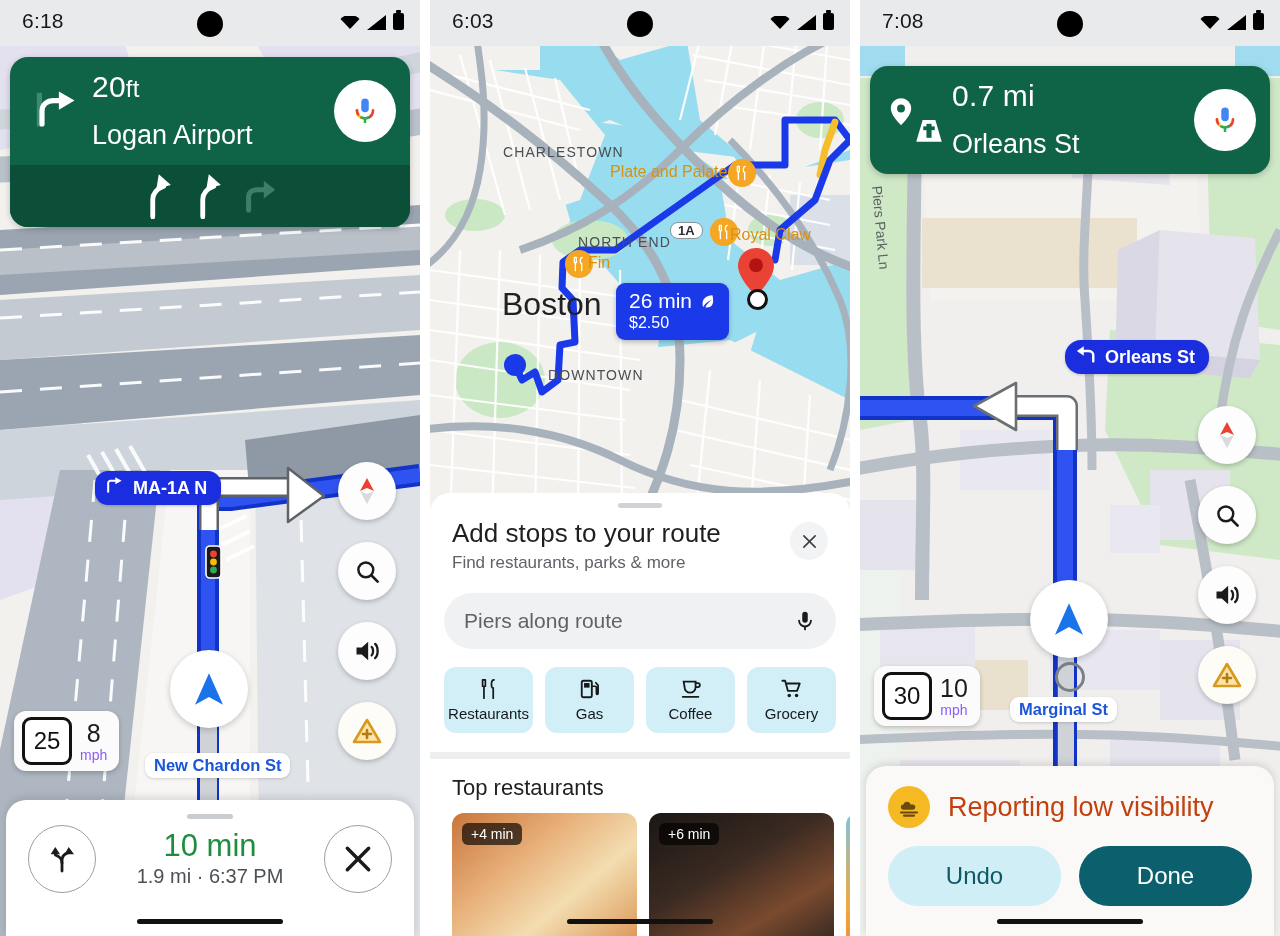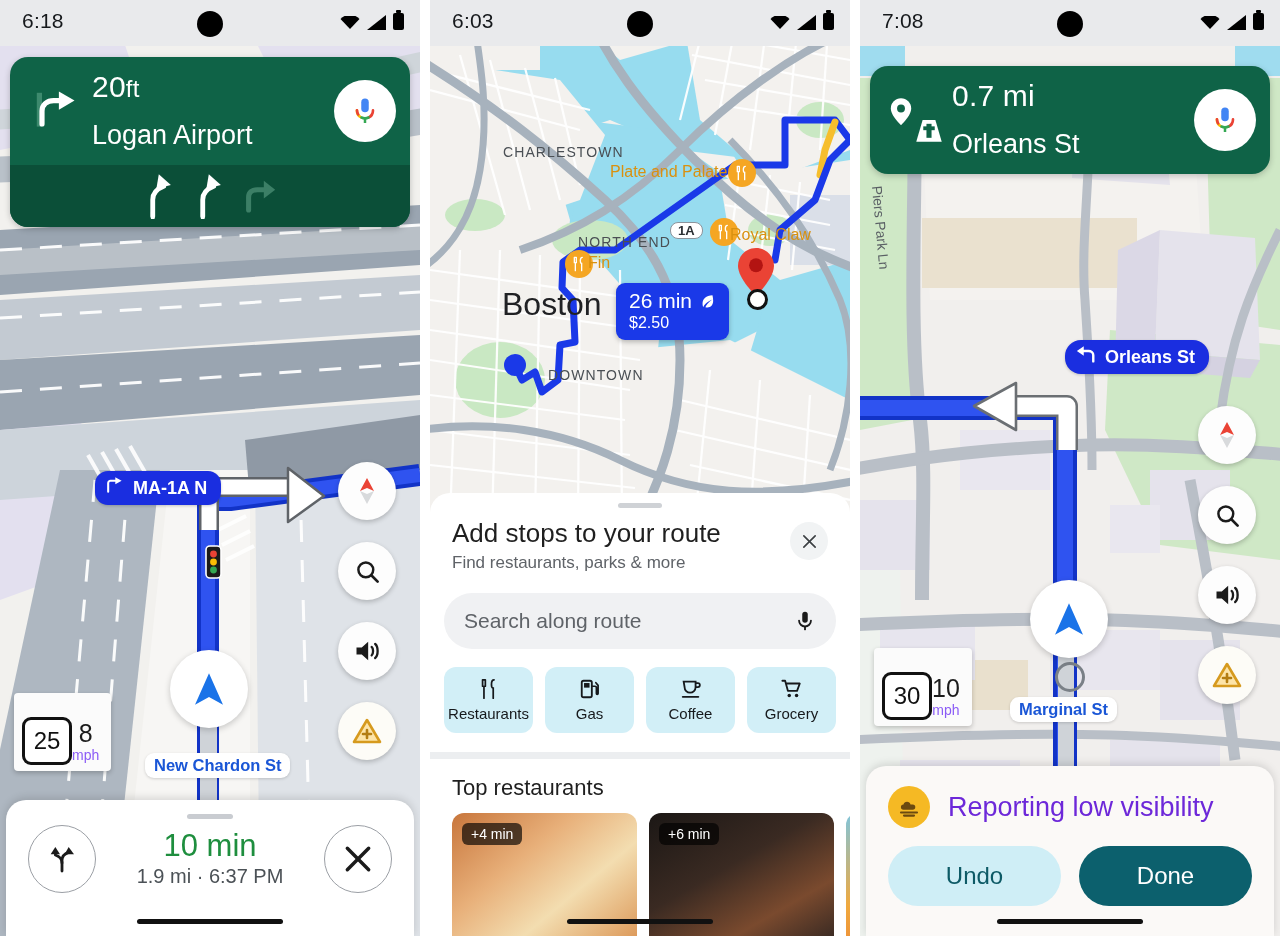--- a/index.html
+++ b/index.html
@@ -40,22 +40,22 @@
   .mic-btn{width:62px;height:62px;flex:0 0 62px;border-radius:50%;background:#fff;display:flex;align-items:center;justify-content:center;margin-right:6px;}
   .lanes{background:#0b4f38;height:62px;display:flex;align-items:center;justify-content:center;gap:12px;}
 
   
   .fabcol{position:absolute;z-index:25;display:flex;flex-direction:column;gap:22px;}
   .fab{width:58px;height:58px;border-radius:50%;background:#fdfdfd;display:flex;align-items:center;justify-content:center;
        box-shadow:0 2px 5px rgba(0,0,0,.22);}
   .fab.warn{background:#fdfcf7;}
 
   
-  .speedwrap{position:absolute;z-index:25;display:flex;align-items:center;background:#fbfbfb;border-radius:4px;
-             padding:24px 12px 6px 8px;box-shadow:0 2px 5px rgba(0,0,0,.22);}
+  .speedwrap{position:absolute;z-index:25;display:flex;align-items:center;gap:8px;background:#fbfbfb;border-radius:12px;
+             padding:6px 12px 6px 8px;box-shadow:0 2px 5px rgba(0,0,0,.22);}
   .speedlimit{width:44px;height:42px;border:3.5px solid #111;border-radius:9px;display:flex;align-items:center;justify-content:center;
               background:#fff;font-size:24px;color:#111;font-weight:400;}
   .speednow{display:flex;flex-direction:column;align-items:center;line-height:1;}
   .speednow .v{font-size:25px;color:#1b1b1b;}
   .speednow .u{font-size:14px;color:#8b5cf6;margin-top:2px;}
 
   
   .streetpill{position:absolute;z-index:22;background:#fff;border-radius:9px;padding:3px 9px;color:#1a56d6;font-size:16.5px;font-weight:700;
               box-shadow:0 1px 3px rgba(0,0,0,.16);white-space:nowrap;}
 
@@ -105,21 +105,21 @@
   .c2{background:linear-gradient(150deg,#1b1715 0%,#3a2a22 40%,#7a4a2e 70%,#2a2220 100%);}
   .c3{background:linear-gradient(160deg,#7fc5dd 0%,#f0a93e 45%,#e8632c 100%);}
 
   
   .p3map{position:absolute;inset:0;background:#f0eeec;}
 
   .toast{position:absolute;left:6px;right:6px;bottom:0;background:#fbf9f7;border-radius:20px 20px 0 0;z-index:35;height:170px;
          box-shadow:0 -2px 9px rgba(0,0,0,.13);}
   .toastrow{display:flex;align-items:center;gap:18px;padding:20px 22px 0;}
   .fogico{width:42px;height:42px;border-radius:50%;background:#f5b924;display:flex;align-items:center;justify-content:center;flex:0 0 42px;}
-  .toasttitle{font-size:27px;color:#6d28d9;font-weight:400;}
+  .toasttitle{font-size:27px;color:#c2410c;font-weight:400;}
   .toastbtns{display:flex;gap:18px;padding:18px 22px 0;}
   .btn{flex:1;height:60px;border-radius:30px;display:flex;align-items:center;justify-content:center;font-size:24px;}
   .btn-undo{background:#cfeef6;color:#0d5a66;}
   .btn-done{background:#0c606d;color:#fff;}
 
   .vgap{position:absolute;top:0;bottom:0;width:10px;background:#fff;z-index:60;}
   #g1{left:420px;}
   #g2{left:850px;}
 </style>
 </head>
@@ -476,21 +476,21 @@
       </div>
       <div class="closebtn">
         <svg width="17" height="17" viewBox="0 0 24 24">
               <line x1="4" y1="4" x2="20" y2="20" stroke="#3c4043" stroke-width="2.3" stroke-linecap="round"></line>
               <line x1="20" y1="4" x2="4" y2="20" stroke="#3c4043" stroke-width="2.3" stroke-linecap="round"></line>
             </svg>
       </div>
     </div>
 
     <div class="searchbar">
-      <span class="ph">Search along route</span>
+      <span class="ph">Piers along route</span>
       <svg width="22" height="24" viewBox="0 0 24 24">
             <rect x="9" y="2" width="6" height="12" rx="3" fill="#1b1b1b"></rect>
             <path d="M5.5 11.5a6.5 6.5 0 0 0 13 0" stroke="#1b1b1b" stroke-width="2" fill="none" stroke-linecap="round"></path>
             <rect x="11" y="18" width="2" height="4" fill="#1b1b1b"></rect>
           </svg>
     </div>
 
     <div class="chips">
       <div class="chip">
         <svg width="22" height="22" viewBox="0 0 24 24">

